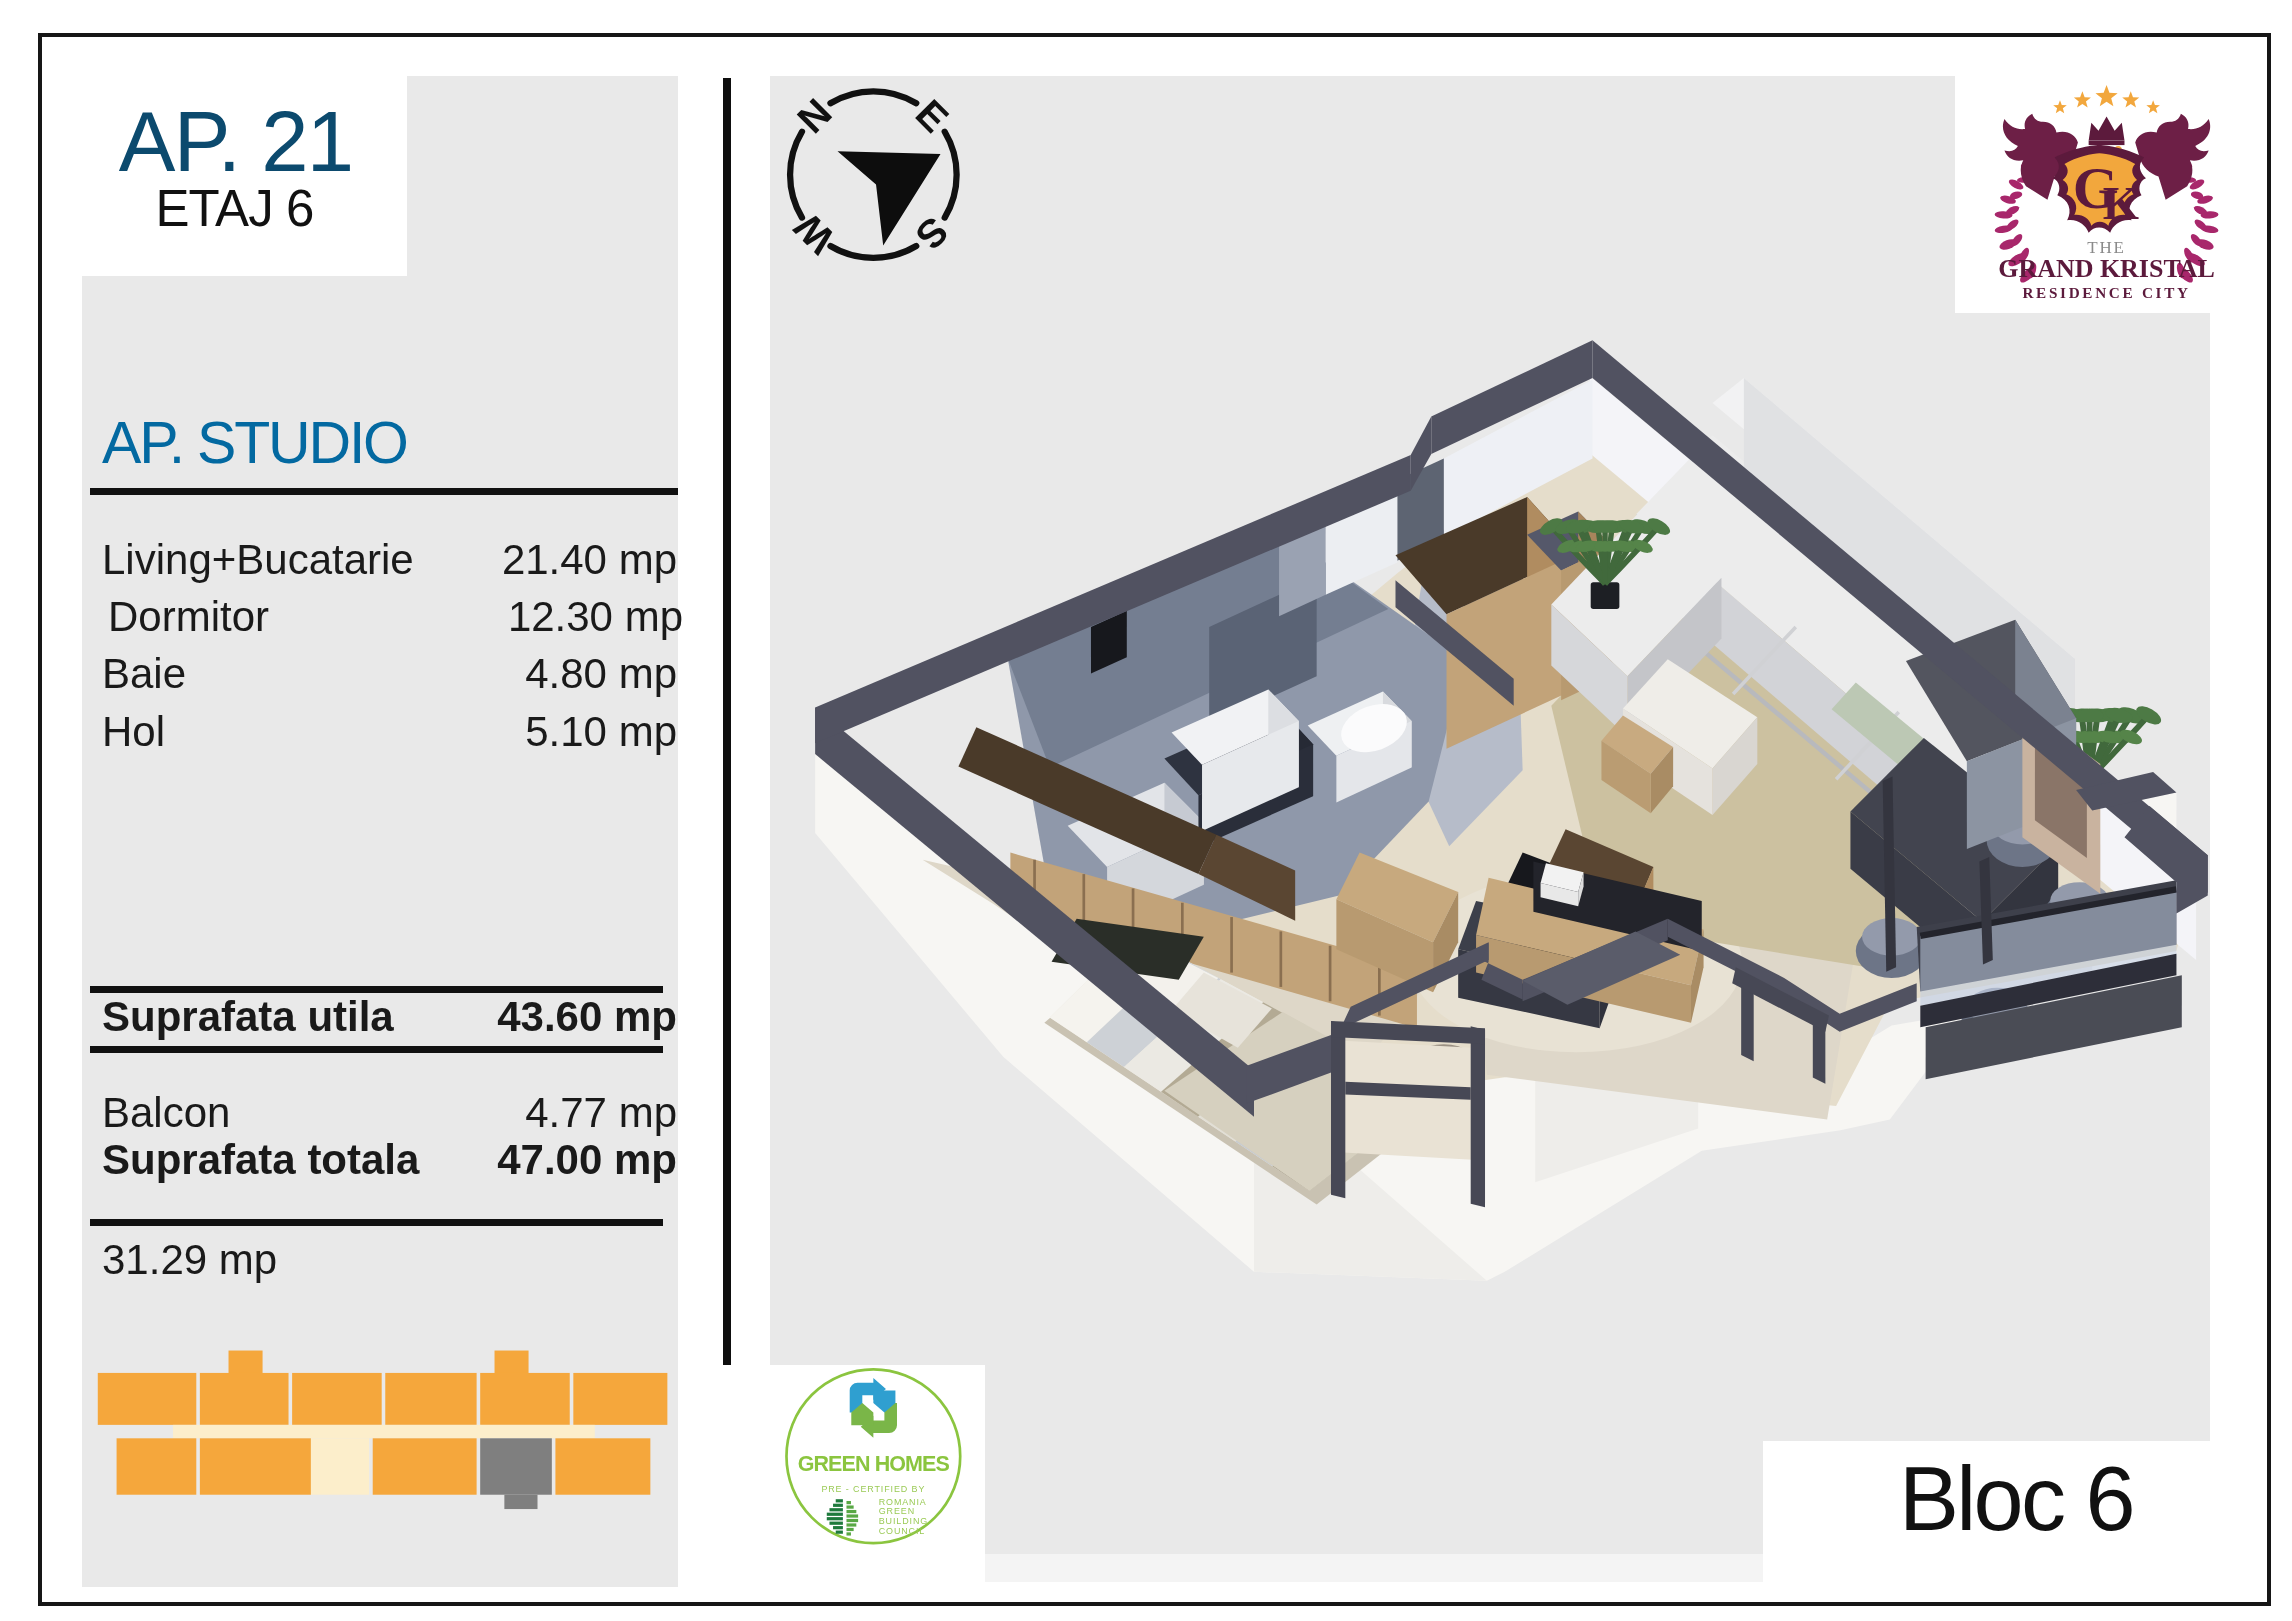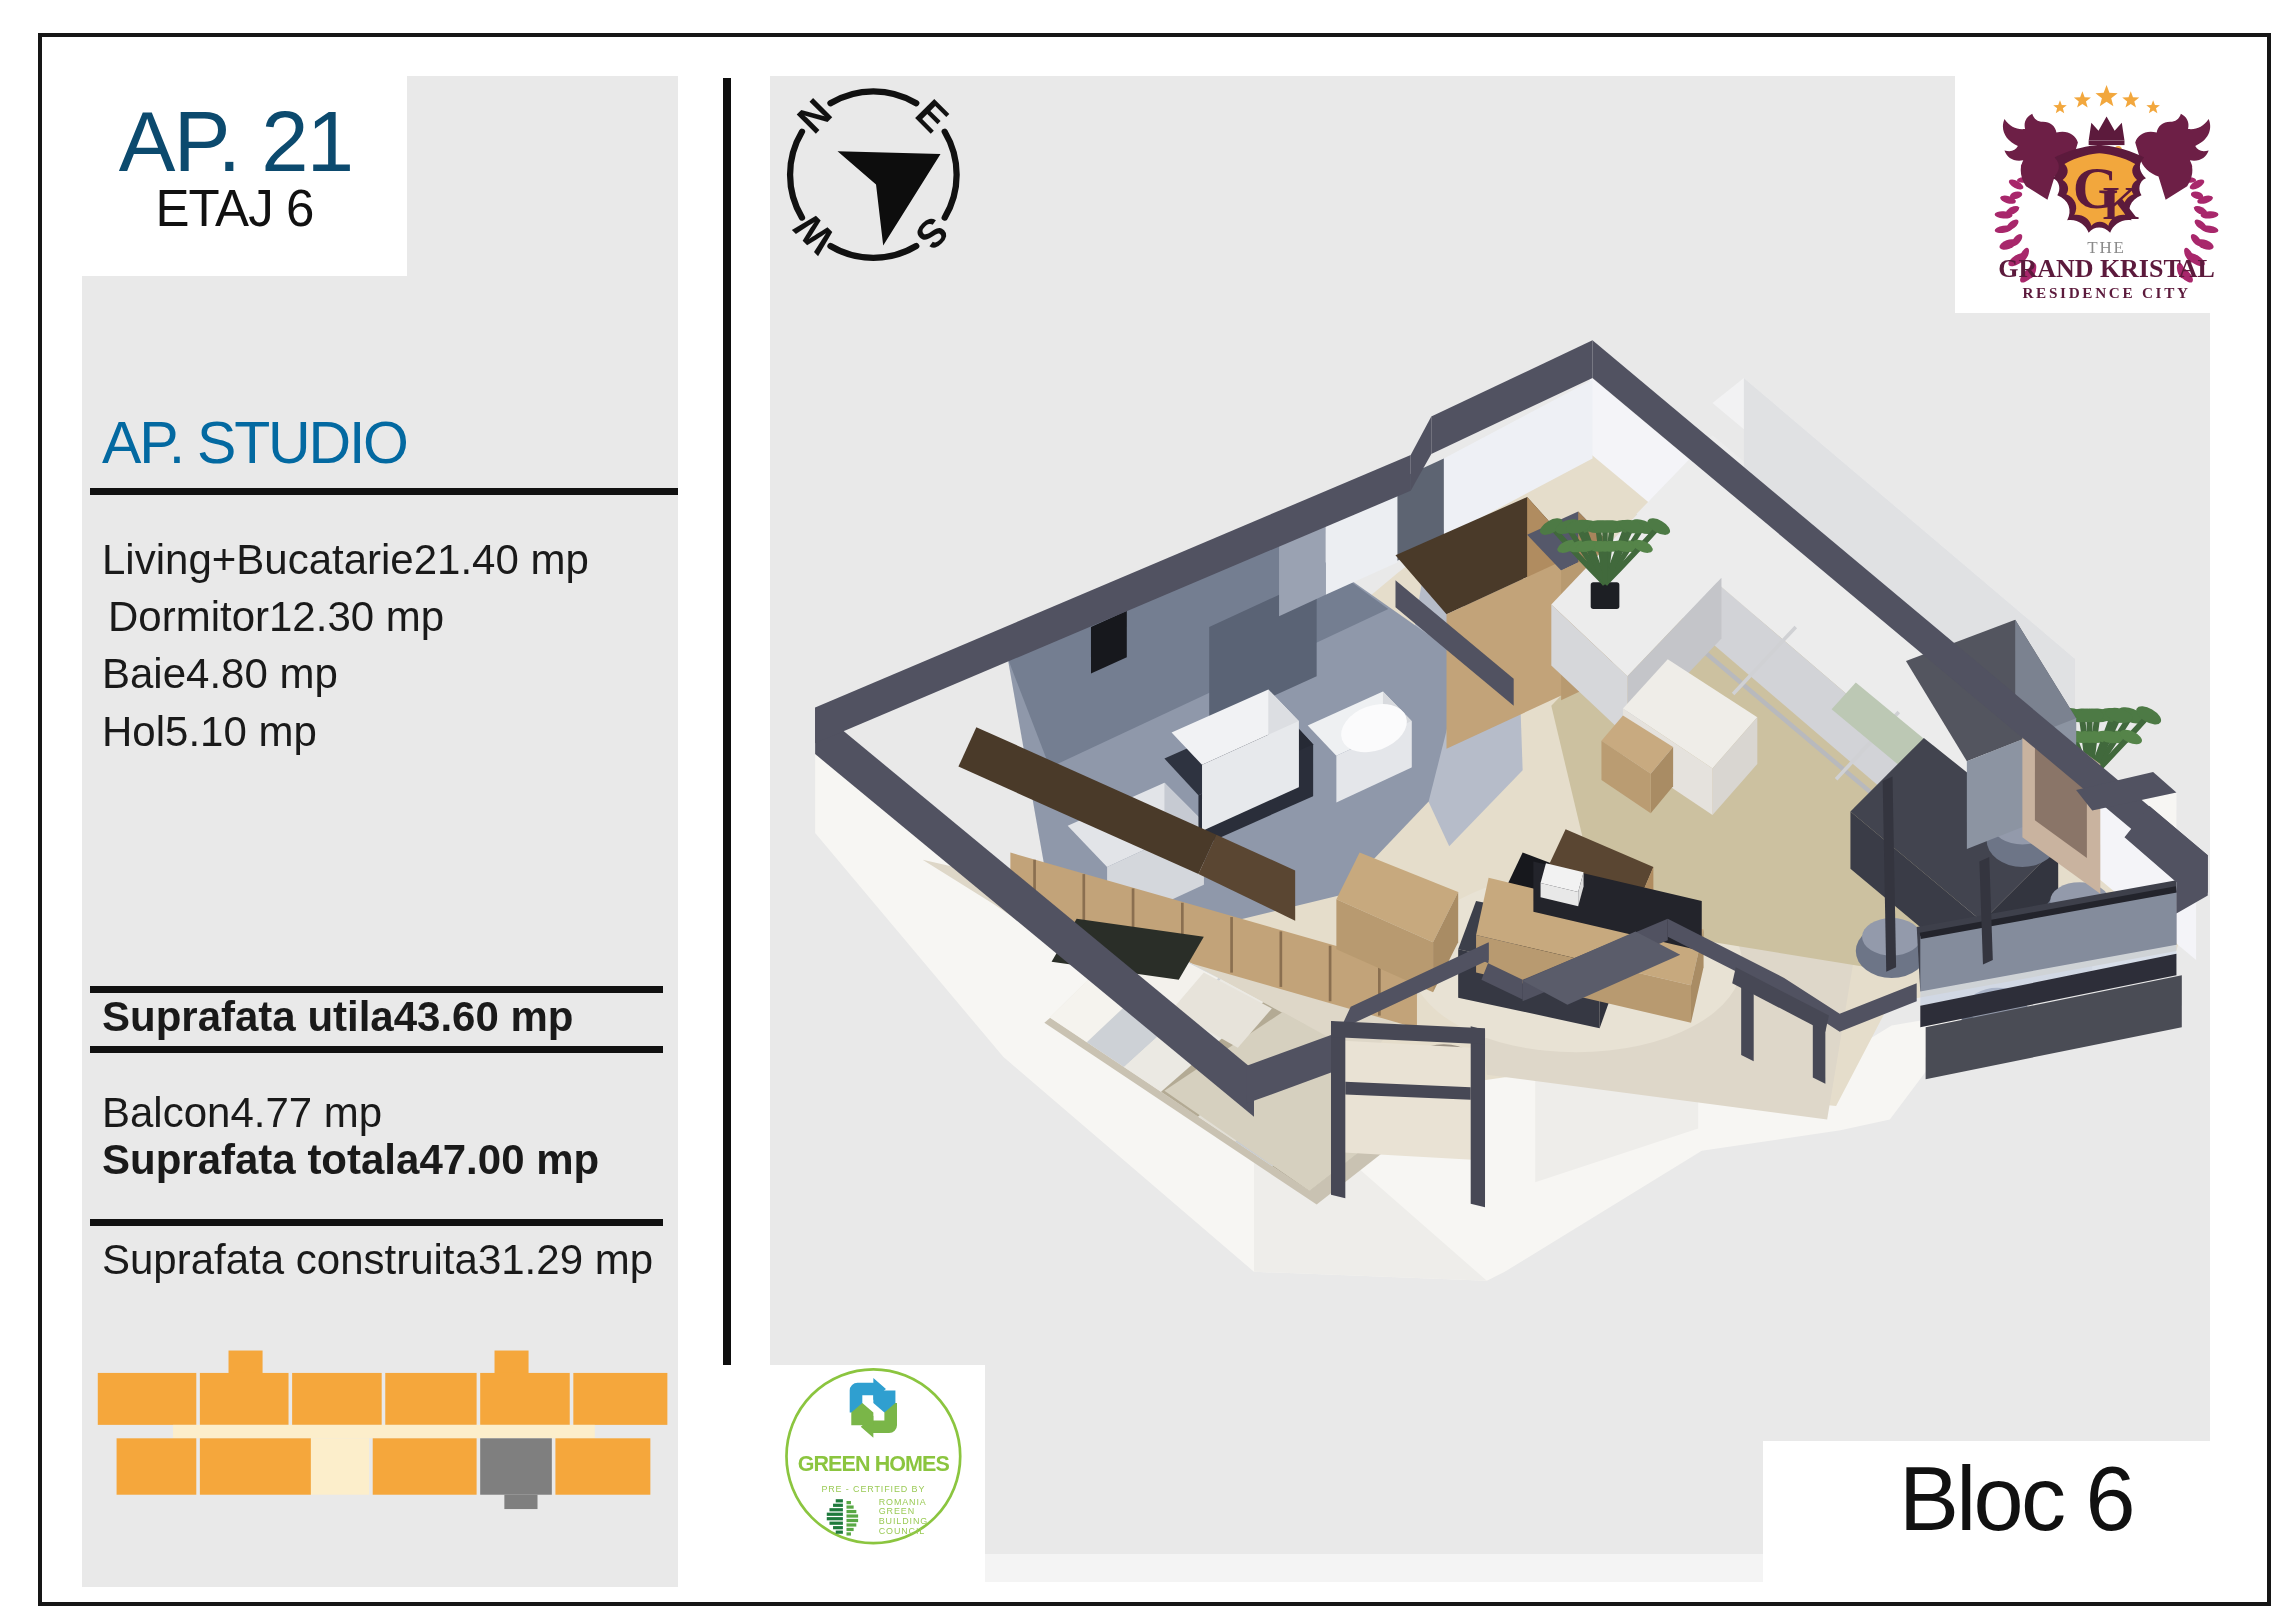--- a/index.html
+++ b/index.html
@@ -1,16 +1,16 @@
 <!DOCTYPE html>
 <html style="font-size:14.3px"><head><meta charset="utf-8"><style>
 html,body{margin:0;padding:0;}
 body{width:2293px;height:1621px;background:#fff;font-family:"Liberation Sans",sans-serif;position:relative;overflow:hidden;}
 .abs{position:absolute;}
-.row{position:absolute;left:102px;width:575px;display:flex;justify-content:flex-start;font-size:42px;color:#1a1a1a;}
+.row{position:absolute;left:102px;width:575px;display:flex;justify-content:space-between;font-size:42px;color:#1a1a1a;}
 .rule{position:absolute;left:90px;height:7.2px;background:#111;}
 </style></head>
 <body>
 
 <div class="abs" style="left:38px;top:33px;width:2225px;height:1565px;border:4.5px solid #161616;"></div>
 
 <div class="abs" style="left:82px;top:76px;width:596px;height:1511px;background:#e9e9e9;"></div>
 
 <div class="abs" style="left:770px;top:76px;width:1440px;height:1478px;background:#e9e9e9;"></div>
 
@@ -62,21 +62,20 @@
   </div>
 
 <div class="row" style="top:1136px;font-weight:700;">
     <span>Suprafata totala</span>
     <span>47.00 mp</span>
   </div>
 
 <div class="rule" style="top:1219px;width:573px;"></div>
 
 <div class="row" style="top:1236px;">
-    <span>Suprafata construita</span>
     <span>31.29 mp</span>
   </div>
 
 <div class="abs" style="left:716px;top:1365px;width:269px;height:222px;background:#fff;"></div>
 
 <div class="abs" style="left:1763px;top:1441px;width:503px;height:159px;background:#fff;"></div>
 
 <div class="abs" style="left:1899px;top:1454px;font-size:90px;letter-spacing:-2.7px;color:#111;line-height:1;">Bloc 6</div>
 <svg class="abs" style="left:0;top:0;" width="2293" height="1621" viewBox="0 0 2560 1810">
 

